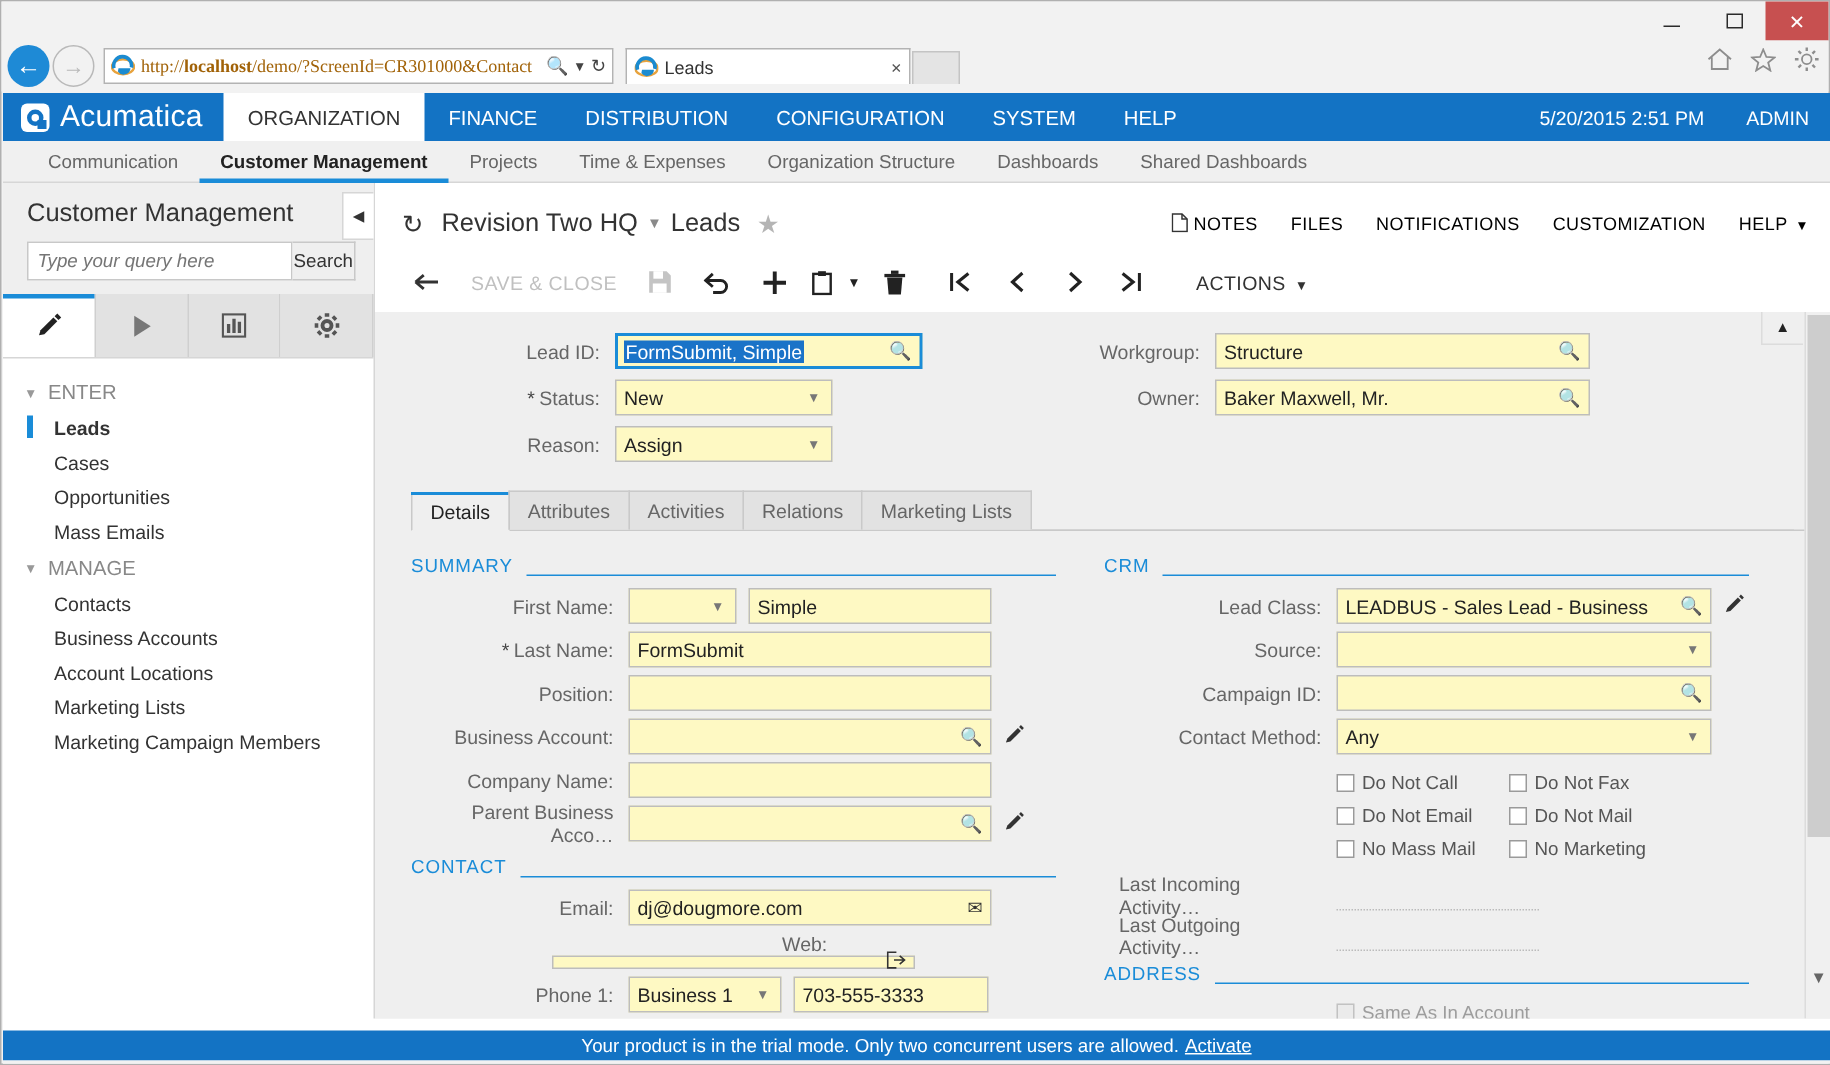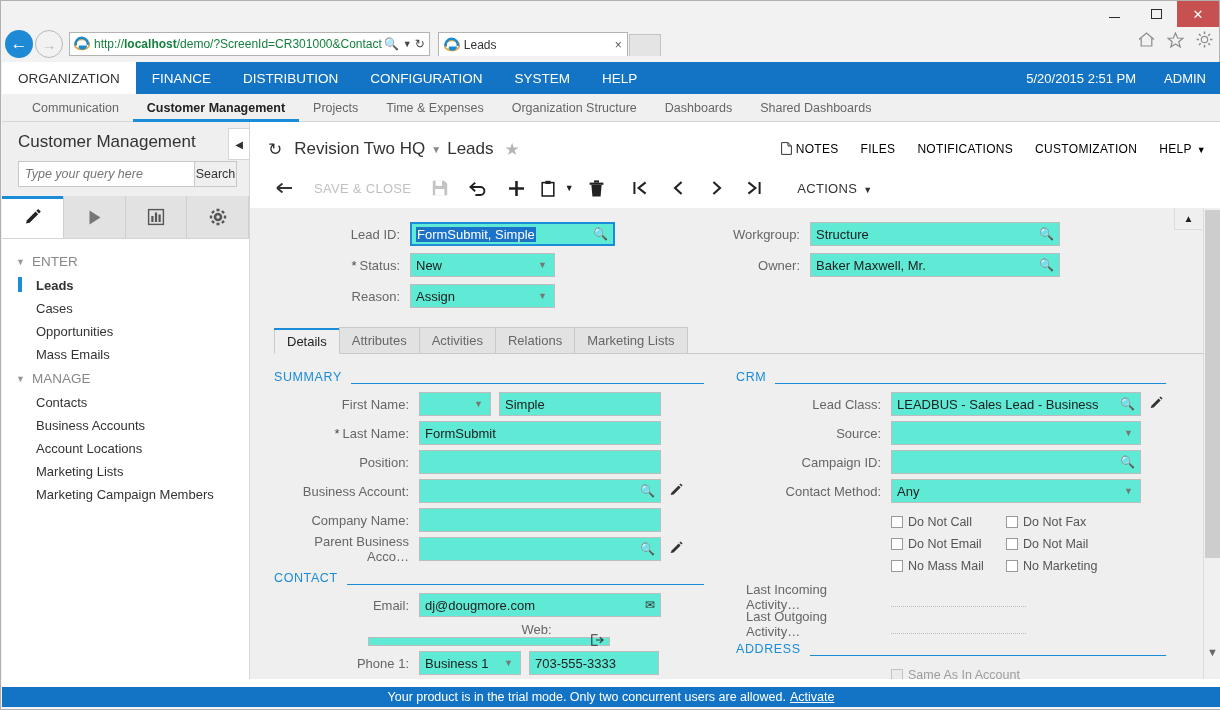--- a/index.html
+++ b/index.html
@@ -22,21 +22,21 @@
 
   #navbar { height:34px; display:flex; align-items:center; padding:0 4px; background:#f2f2f2;
             position:relative; }
   .nav-circle { width:28px; height:28px; border-radius:50%; display:flex; align-items:center;
                 justify-content:center; margin-right:2px; }
   .nav-back { background:#1e8ad6; color:#fff; font-size:17px; }
   .nav-fwd { background:#f2f2f2; border:1px solid #b9b9b9; color:#b9b9b9; font-size:15px; }
   .addr-box { flex:0 0 340px; height:24px; background:#fff; border:1px solid #b3b3b3;
               display:flex; align-items:center; padding:0 4px; margin-left:4px; }
   .ie-logo { width:16px; height:16px; margin-right:4px; flex:0 0 16px; }
-  .addr-text { flex:1; font-size:12px; color:#15803d; white-space:nowrap; overflow:hidden; }
+  .addr-text { flex:1; font-size:12px; color:#a16207; white-space:nowrap; overflow:hidden;font-family:Liberation Serif, serif; }
   .addr-text b { font-weight:bold; }
   .addr-ico { color:#444; font-size:12px; margin-left:3px; }
   .tab-strip { display:flex; align-items:flex-end; margin-left:8px; height:24px; }
   .tab {
     width:190px; height:24px; background:#fff; border:1px solid #b3b3b3; border-bottom:none;
     display:flex; align-items:center; padding:0 5px; font-size:12px;
   }
   .tab .tlabel { flex:1; overflow:hidden; white-space:nowrap; }
   .tab .tclose { color:#555; font-size:12px; }
   .newtab { width:32px; height:22px; background:#e4e4e4; border:1px solid #c4c4c4;
@@ -120,21 +120,21 @@
   .form-area { flex:1; background:#efefef; position:relative; overflow:hidden; }
 
   
   .hdr-fields { display:flex; padding:14px 0 6px 0; }
   .hf-col { display:flex; flex-direction:column; gap:7px; }
   .hf-col.left { margin-left:20px; }
   .hf-col.right { margin-left:40px; }
   .frow { display:flex; align-items:center; height:24px; }
   .flabel { font-size:13px; color:#666; text-align:right; padding-right:10px; }
   .req { color:#444; margin-right:3px; }
-  .inp { height:24px; border:1px solid #bdbdbd; background:#5eead4; display:flex; align-items:center;
+  .inp { height:24px; border:1px solid #bdbdbd; background:#fef9c3; display:flex; align-items:center;
          padding:0 5px; font-size:13px; color:#222; position:relative; }
   .inp.focused { border:2px solid #1a8cd8; padding:0 4px; }
   .sel-text { background:#1a73c8; color:#fff; padding:0 1px; }
   .inp .ico { position:absolute; right:5px; color:#333; font-size:12px; }
   .inp .caret-dn { position:absolute; right:7px; color:#777; font-size:9px; }
   .inp.readonly { background:#efefef; border:none; border-bottom:1px dotted #bbb; }
 
   
   .tabrow { display:flex; align-items:flex-end; margin:12px 0 0 24px; height:28px;
             border-bottom:1px solid #c9c9c9; padding-right:24px; }
@@ -240,20 +240,24 @@
           <path d="M8.5 0.6 v2.4 M8.5 14 v2.4 M0.6 8.5 h2.4 M14 8.5 h2.4
                    M3 3 l1.7 1.7 M12.3 12.3 l1.7 1.7 M14 3 l-1.7 1.7 M4.7 12.3 L3 14"></path>
         </g>
       </svg>
     </div>
   </div>
 
   <div id="app">
 
     <div id="topbar">
+      <div class="brand">
+        <span class="brand-mark"></span>
+        <span class="brand-name">Acumatica</span>
+      </div>
       <div class="topmenu">
         <div class="mi active">ORGANIZATION</div>
         <div class="mi">FINANCE</div>
         <div class="mi">DISTRIBUTION</div>
         <div class="mi">CONFIGURATION</div>
         <div class="mi">SYSTEM</div>
         <div class="mi">HELP</div>
       </div>
       <div class="top-right">
         <span>5/20/2015  2:51 PM</span>

